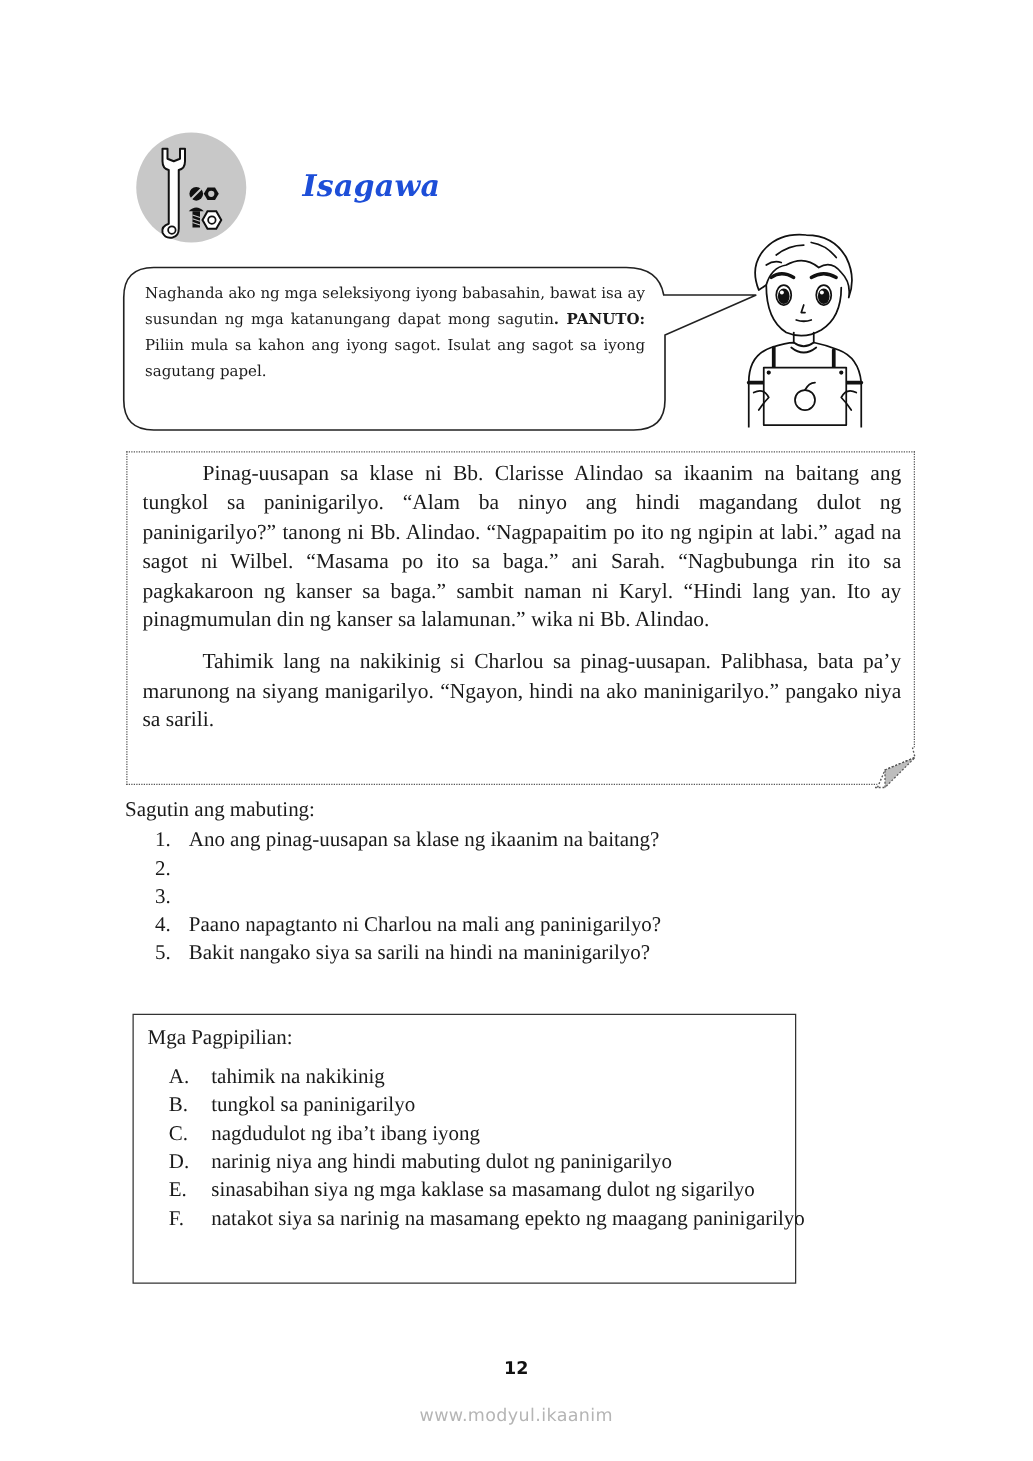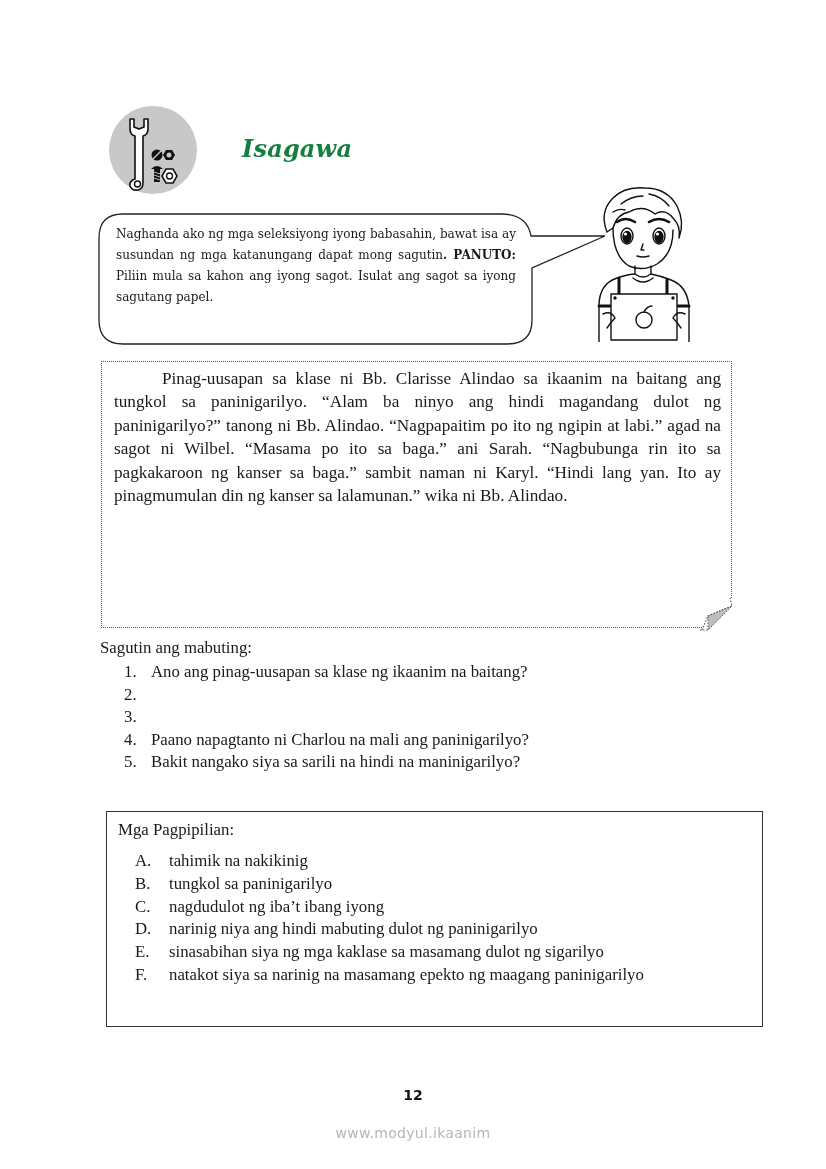--- a/index.html
+++ b/index.html
@@ -25,21 +25,21 @@
       height: 90px;
     }
     #section-title {
       position: absolute;
       left: 242px;
       top: 134px;
       font-family: "DejaVu Serif", serif;
       font-weight: bold;
       font-style: italic;
       font-size: 24px;
-      color: #15803d;
+      color: #1d4ed8;
       letter-spacing: 0.2px;
     }
 
     
     #bubble-svg {
       position: absolute;
       left: 95px;
       top: 210px;
       width: 520px;
       height: 140px;
@@ -137,21 +137,21 @@
     #questions-list .num {
       width: 27px;
       display: inline-block;
     }
 
     
     #choices-box {
       position: absolute;
       left: 106px;
       top: 811px;
-      width: 657px;
+      width: 531px;
       height: 216px;
       border: 1px solid #333;
       box-sizing: border-box;
     }
     #choices-heading {
       position: absolute;
       left: 11px;
       top: 8px;
       font-family: "Liberation Serif", "DejaVu Serif", serif;
       font-size: 16.8px;
@@ -281,20 +281,21 @@
     <path d="M59 130 Q62 124 67 124"></path>
 
     <path d="M18 132 Q26 128 30 136 Q26 140 22 146"></path>
     <path d="M100 132 Q92 128 88 136 Q92 140 96 146"></path>
   </g>
 </svg>
 
 <div id="passage-box">
   <div id="passage-inner">
     <p>Pinag-uusapan sa klase ni Bb. Clarisse Alindao sa ikaanim na baitang ang tungkol sa paninigarilyo. “Alam ba ninyo ang hindi magandang dulot ng paninigarilyo?” tanong ni Bb. Alindao. “Nagpapaitim po ito ng ngipin at labi.” agad na sagot ni Wilbel. “Masama po ito sa baga.” ani Sarah. “Nagbubunga rin ito sa pagkakaroon ng kanser sa baga.” sambit naman ni Karyl. “Hindi lang yan. Ito ay pinagmumulan din ng kanser sa lalamunan.” wika ni Bb. Alindao.</p>
+    <p>Tahimik lang na nakikinig si Charlou sa pinag-uusapan. Palibhasa, bata pa’y marunong na siyang manigarilyo. “Ngayon, hindi na ako maninigarilyo.” pangako niya sa sarili.</p>
   </div>
 </div>
 <div id="corner-mask"></div>
 <svg id="corner-curl" viewBox="0 0 36 36">
   <path d="M2 34 L8 20 L32 10" fill="none" stroke="#555" stroke-width="1.1" stroke-dasharray="1.5 1.5"></path>
   <path d="M8 20 L32 10 L30 2" fill="none" stroke="#555" stroke-width="1.1" stroke-dasharray="1.5 1.5"></path>
   <polygon points="8,20 32,10 8,34" fill="#bdbdbd" stroke="#555" stroke-width="1" stroke-dasharray="1.5 1.5"></polygon>
   <path d="M0 34 L8 34" stroke="#555" stroke-width="1.1" stroke-dasharray="1.5 1.5"></path>
 </svg>
 

